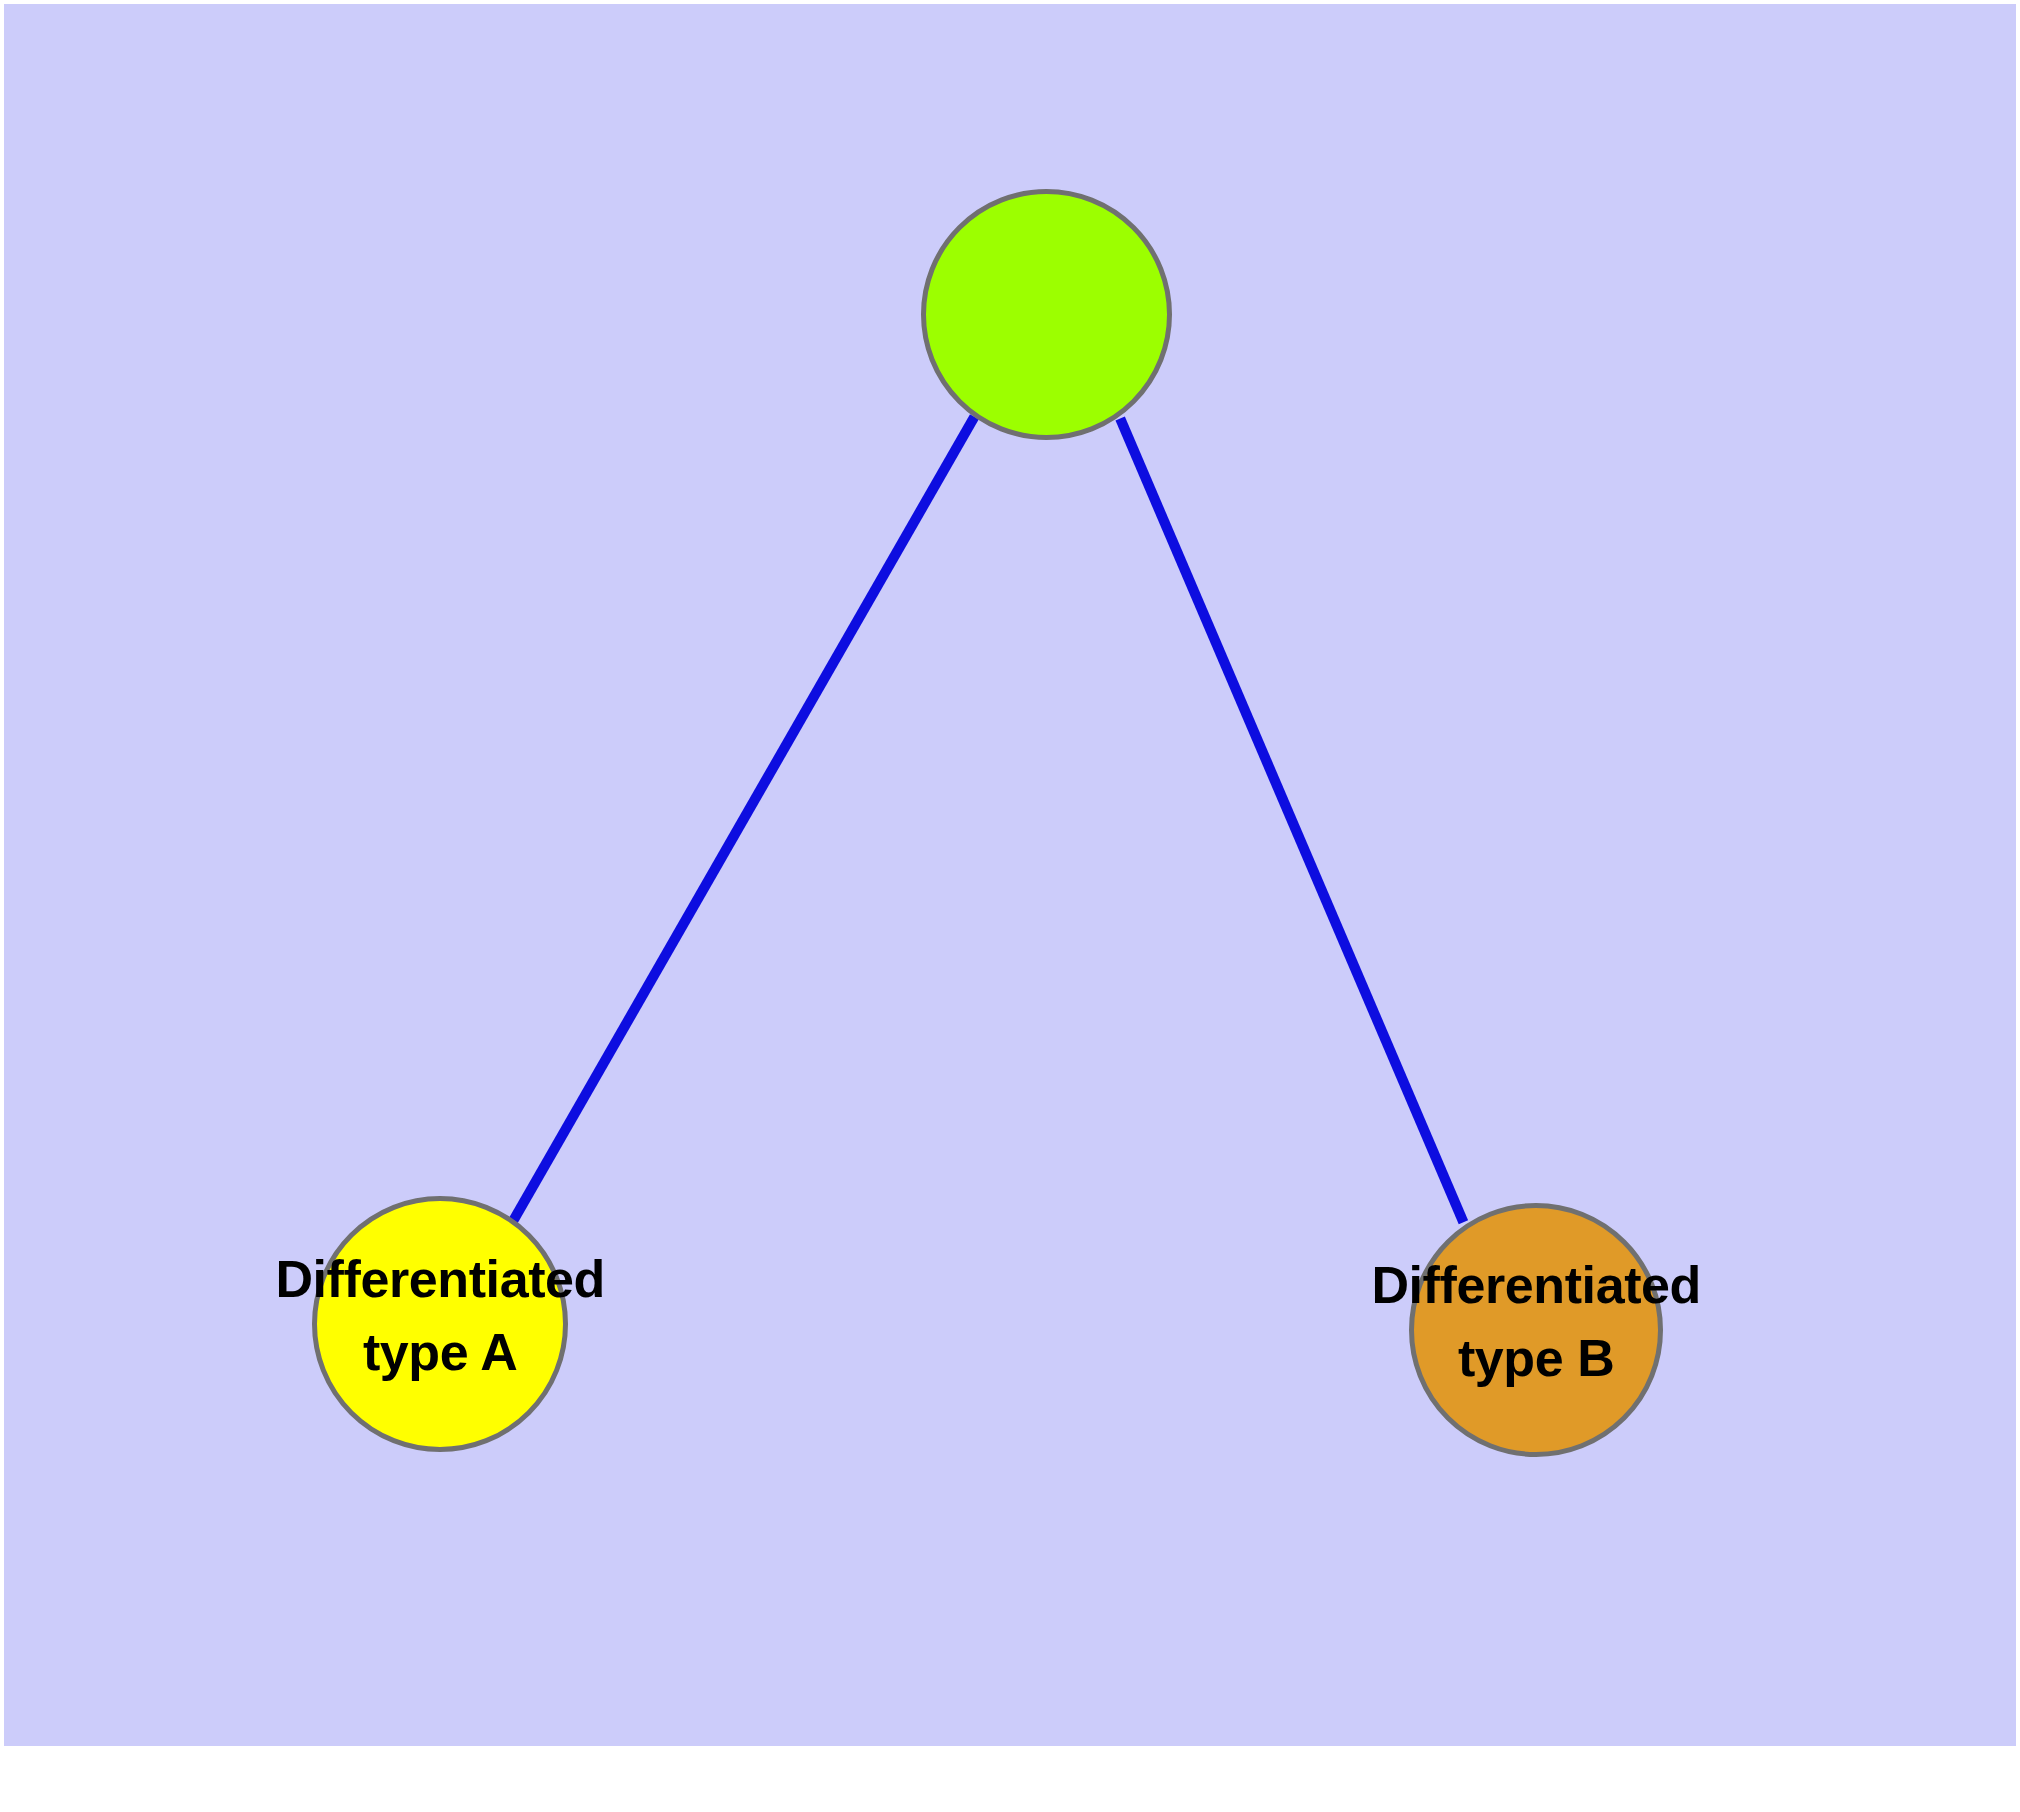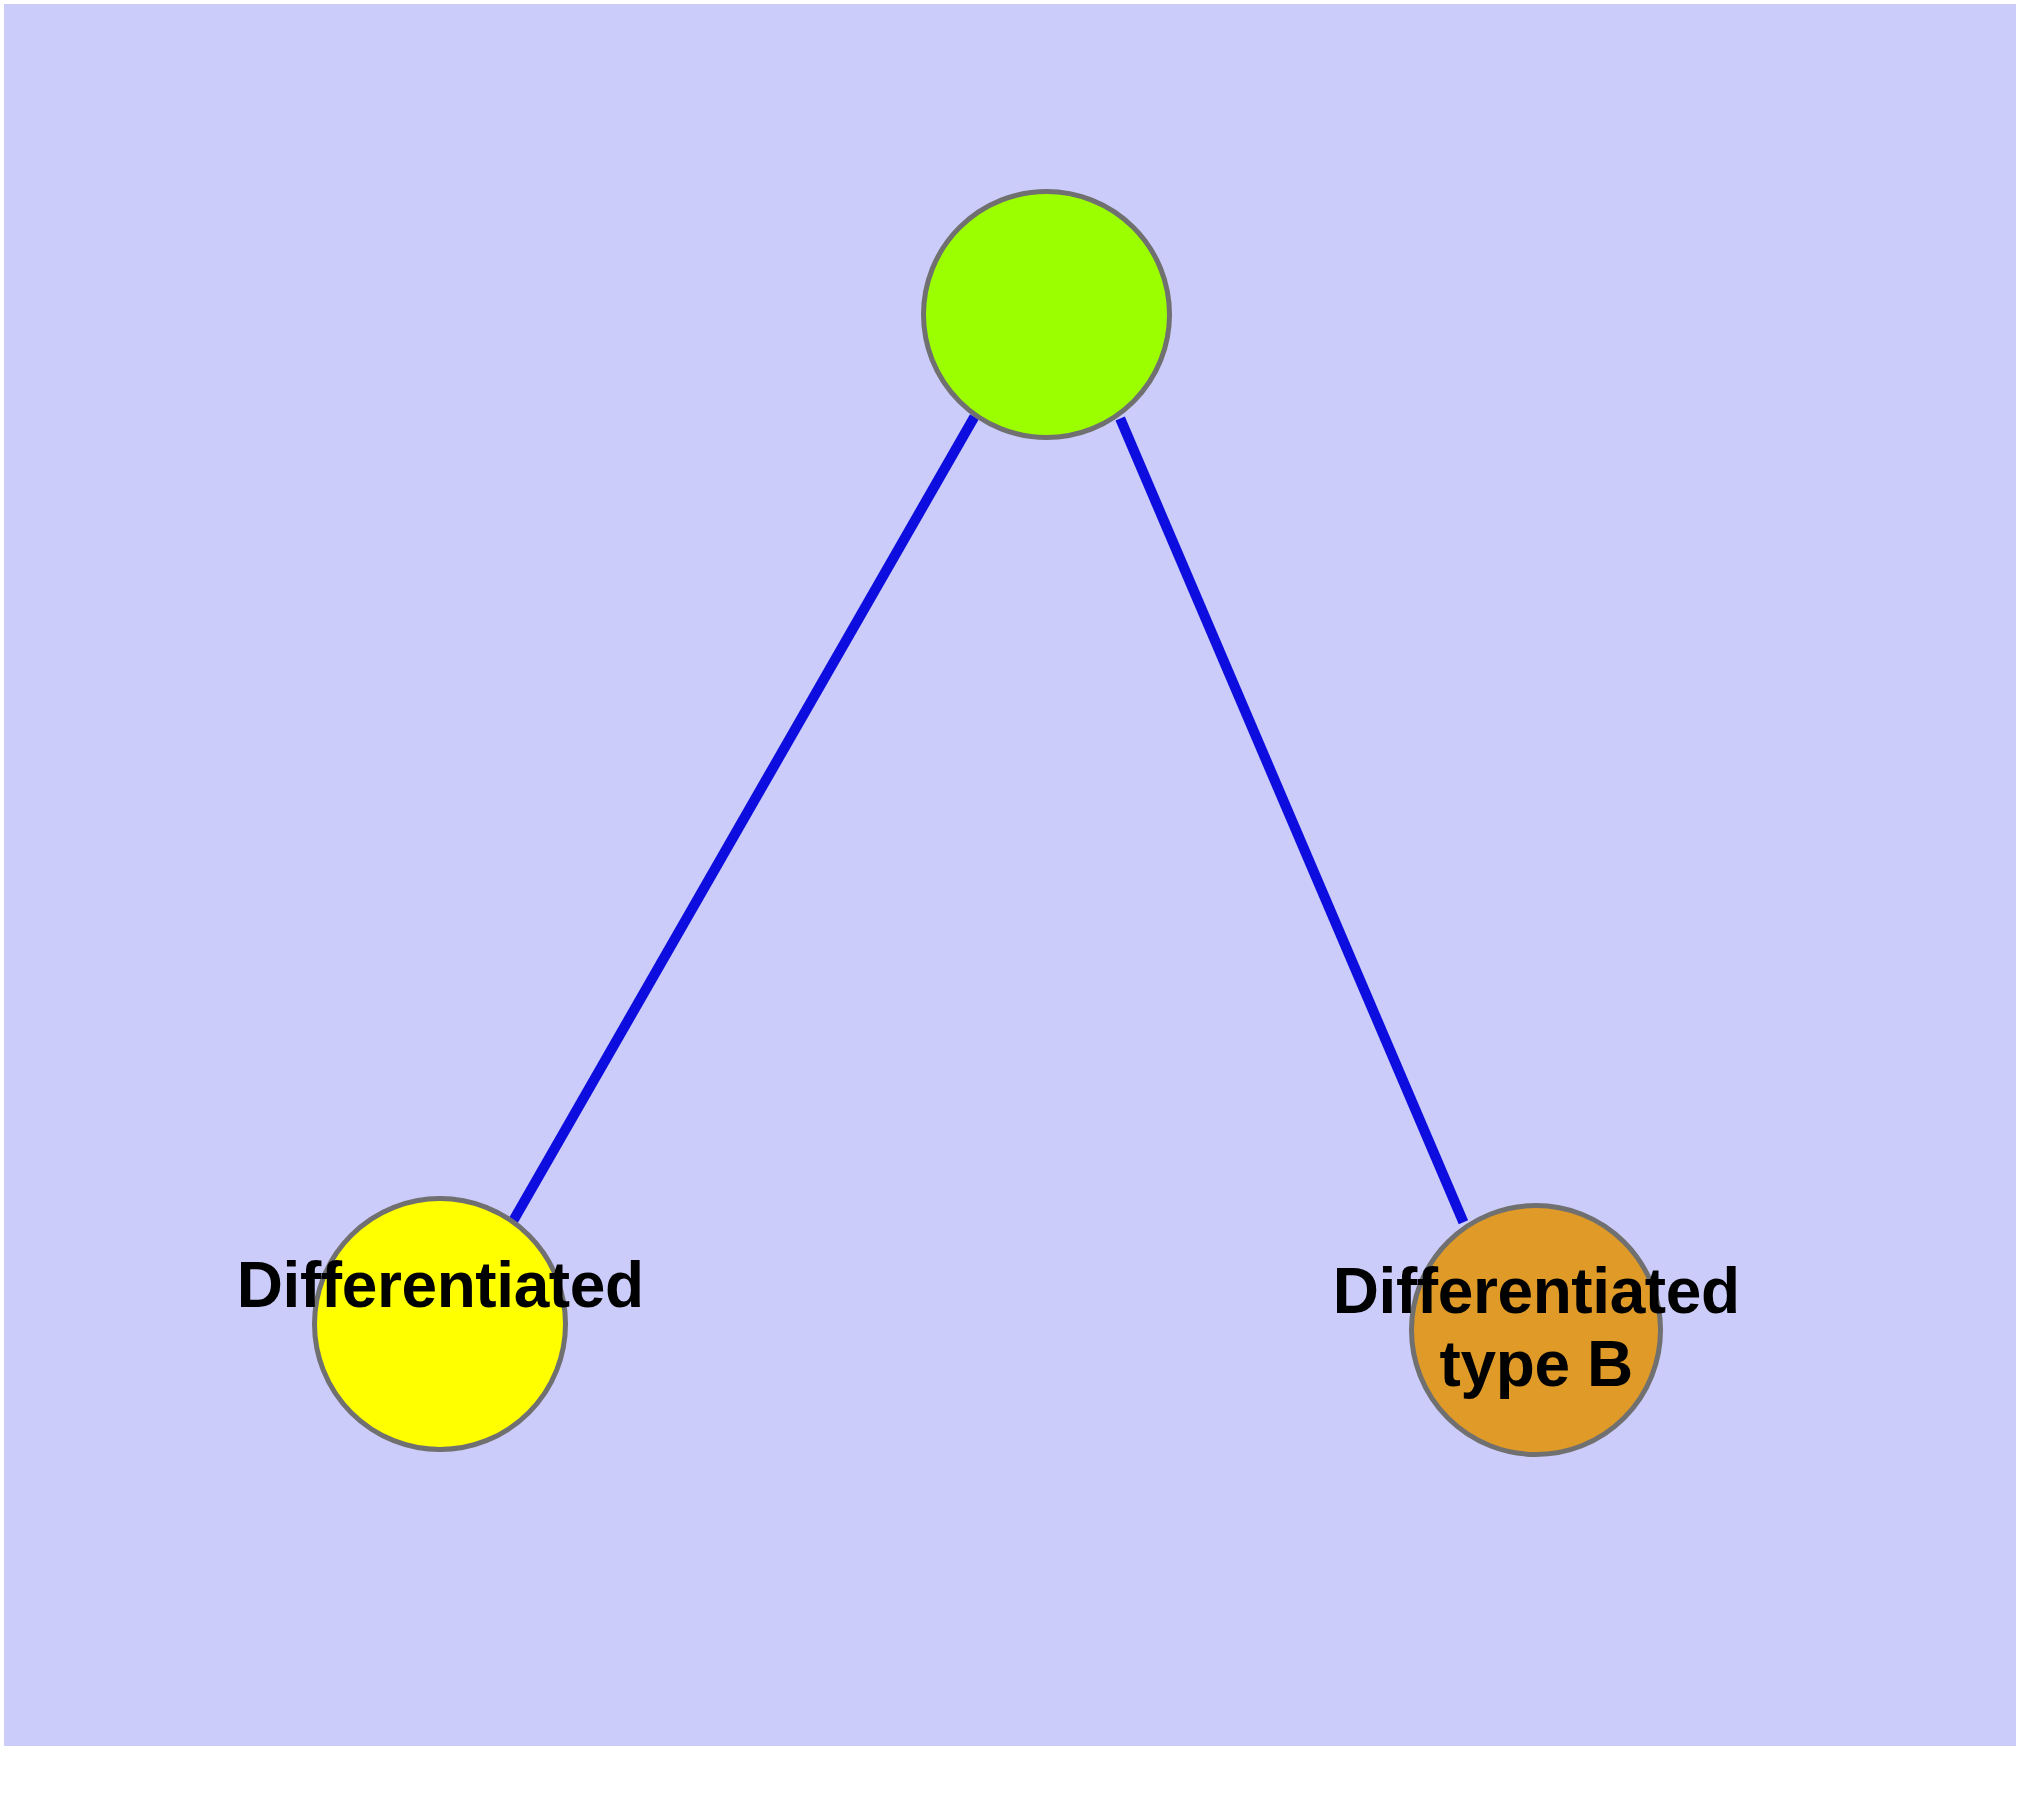--- a/index.html
+++ b/index.html
@@ -58,21 +58,21 @@
     line-height: 1.12;
     letter-spacing: -0.4px;
     pointer-events: none;
   }
 
   #label-stem {
     font-size: 64px;
   }
 
   .label-child {
-    font-size: 64px;
+    font-size: 52px;
   }
 </style>
 </head>
 <body>
 
 <div id="graph-canvas" style="background: rgb(255, 255, 255);">
 
   <div id="plot-area" style="background: rgb(204, 204, 250);">
 
     <svg id="edge-layer" viewBox="0 0 2374 2055" preserveAspectRatio="none">
@@ -81,19 +81,20 @@
     </svg>
 
     <div id="node-stem" class="node" style="left: 917px; top: 185px; width: 251px; height: 251px; background: rgb(156, 255, 0); border-color: rgb(112, 112, 112);"></div>
 
     <div id="node-diff-a" class="node" style="left: 308px; top: 1192px; width: 256px; height: 256px; background: rgb(255, 255, 0); border-color: rgb(112, 112, 112);"></div>
 
     <div id="node-diff-b" class="node" style="left: 1405px; top: 1199px; width: 254px; height: 254px; background: rgb(224, 154, 40); border-color: rgb(112, 112, 112);"></div>
 
 
     <div class="node-label label-child" style="left: 97px; top: 1246px; width: 678px; color: rgb(0, 0, 0);">Differentiated</div>
+    <div class="node-label label-child" style="left: 97px; top: 1319px; width: 678px; color: rgb(0, 0, 0);">type A</div>
 
     <div class="node-label label-child" style="left: 1193px; top: 1252px; width: 678px; color: rgb(0, 0, 0);">Differentiated</div>
     <div class="node-label label-child" style="left: 1193px; top: 1325px; width: 678px; color: rgb(0, 0, 0);">type B</div>
 
   </div>
 </div>
 
 
 </body></html>

